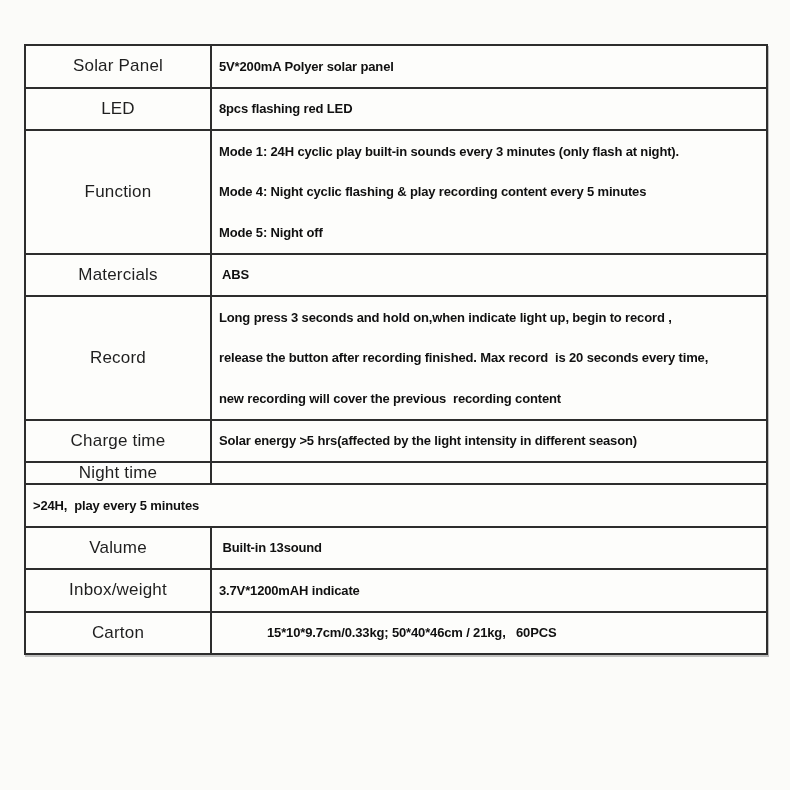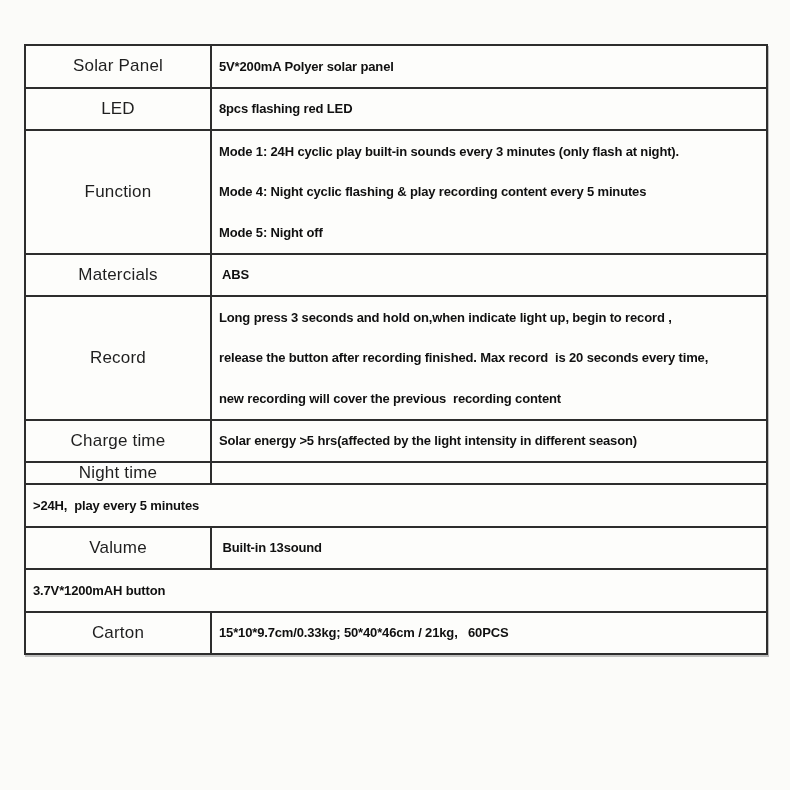--- a/index.html
+++ b/index.html
@@ -20,20 +20,21 @@
     border: 2px solid #2d2d2d;
     background: #fdfdfb;
     box-shadow: 1px 2px 0 rgba(140,140,140,0.55);
   }
   .row {
     display: flex;
     border-bottom: 2px solid #2d2d2d;
   }
   .row:last-child {
     border-bottom: none;
+    gap: 48px;
   }
   .label-cell {
     width: 186px;
     box-sizing: border-box;
     border-right: 2px solid #2d2d2d;
     display: flex;
     align-items: center;
     justify-content: center;
     font-size: 17px;
     color: #1f1f1f;
@@ -121,22 +122,23 @@
   </div>
 
   <div class="row">
     <div class="label-cell">Valume</div>
     <div class="value-cell">
         <div class="value-line"> Built-in 13sound</div>
       </div>
   </div>
 
   <div class="row">
+    <div class="label-cell">Inbox/weight</div>
     <div class="value-cell">
-        <div class="value-line">3.7V*1200mAH button</div>
+        <div class="value-line">3.7V*1200mAH indicate</div>
       </div>
   </div>
 
   <div class="row">
     <div class="label-cell">Carton</div>
     <div class="value-cell">
         <div class="value-line">15*10*9.7cm/0.33kg; 50*40*46cm / 21kg,   60PCS</div>
       </div>
   </div>
 </div>

